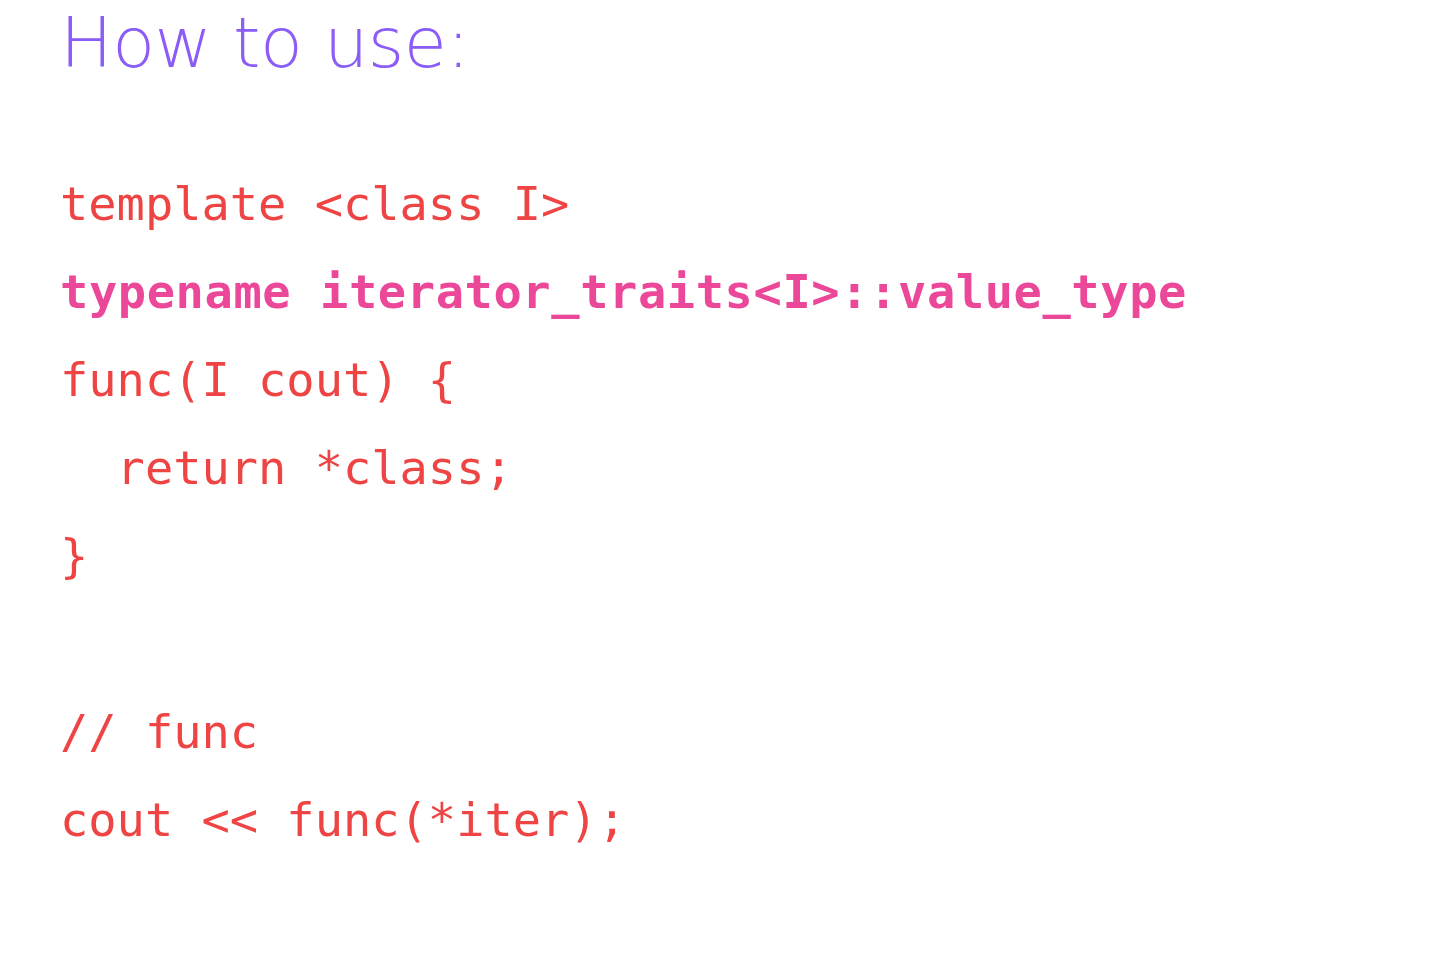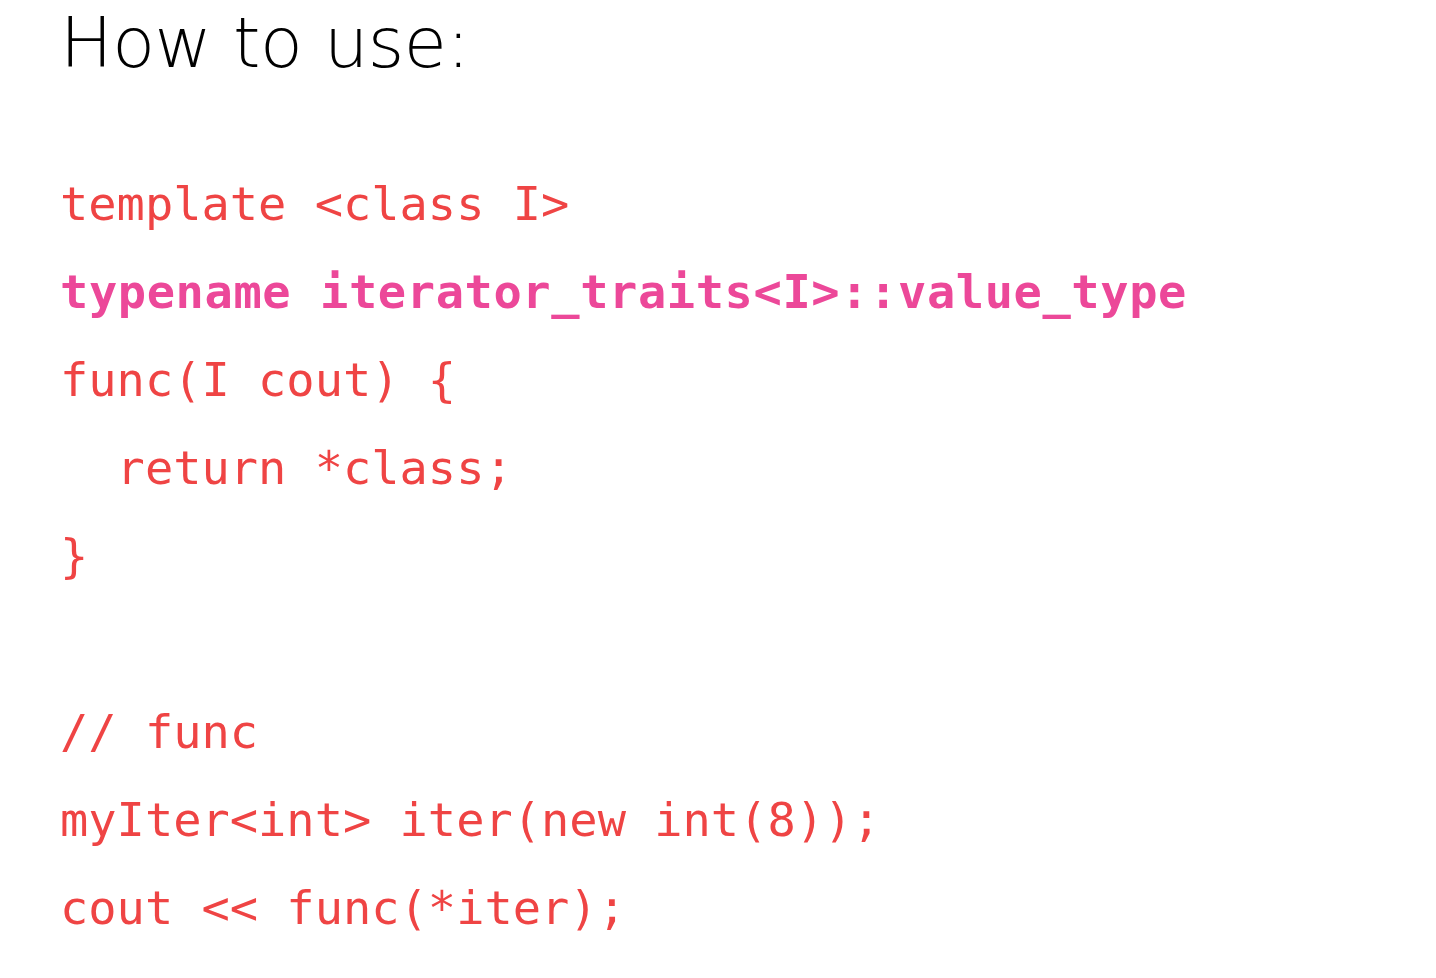--- a/index.html
+++ b/index.html
@@ -25,21 +25,21 @@
 
   .slide-title {
     position: absolute;
     left: 60px;
     top: 8px;
     font-family: "DejaVu Sans", "Liberation Sans", sans-serif;
     font-size: 70px;
     font-weight: 300;
     line-height: 1.0;
     letter-spacing: -0.5px;
-    color: #000000;
+    color: #8b5cf6;
     white-space: pre;
   }
 
   .code-block {
     position: absolute;
     left: 60px;
     top: 160px;
     width: 1340px;
   }
 
@@ -71,17 +71,16 @@
   <div class="slide-title">How to use:</div>
 
   <div class="code-block">
     <div class="code-line">template &lt;class I&gt;</div>
     <div class="code-line highlight">typename iterator_traits&lt;I&gt;::value_type</div>
     <div class="code-line">func(I cout) {</div>
     <div class="code-line">  return *class;</div>
     <div class="code-line">}</div>
     <div class="code-line blank"> </div>
     <div class="code-line">// func</div>
-    <div class="code-line">myIter&lt;int&gt; iter(new int(8));</div>
     <div class="code-line">cout &lt;&lt; func(*iter);</div>
   </div>
 
 </div>
 
 </body></html>

